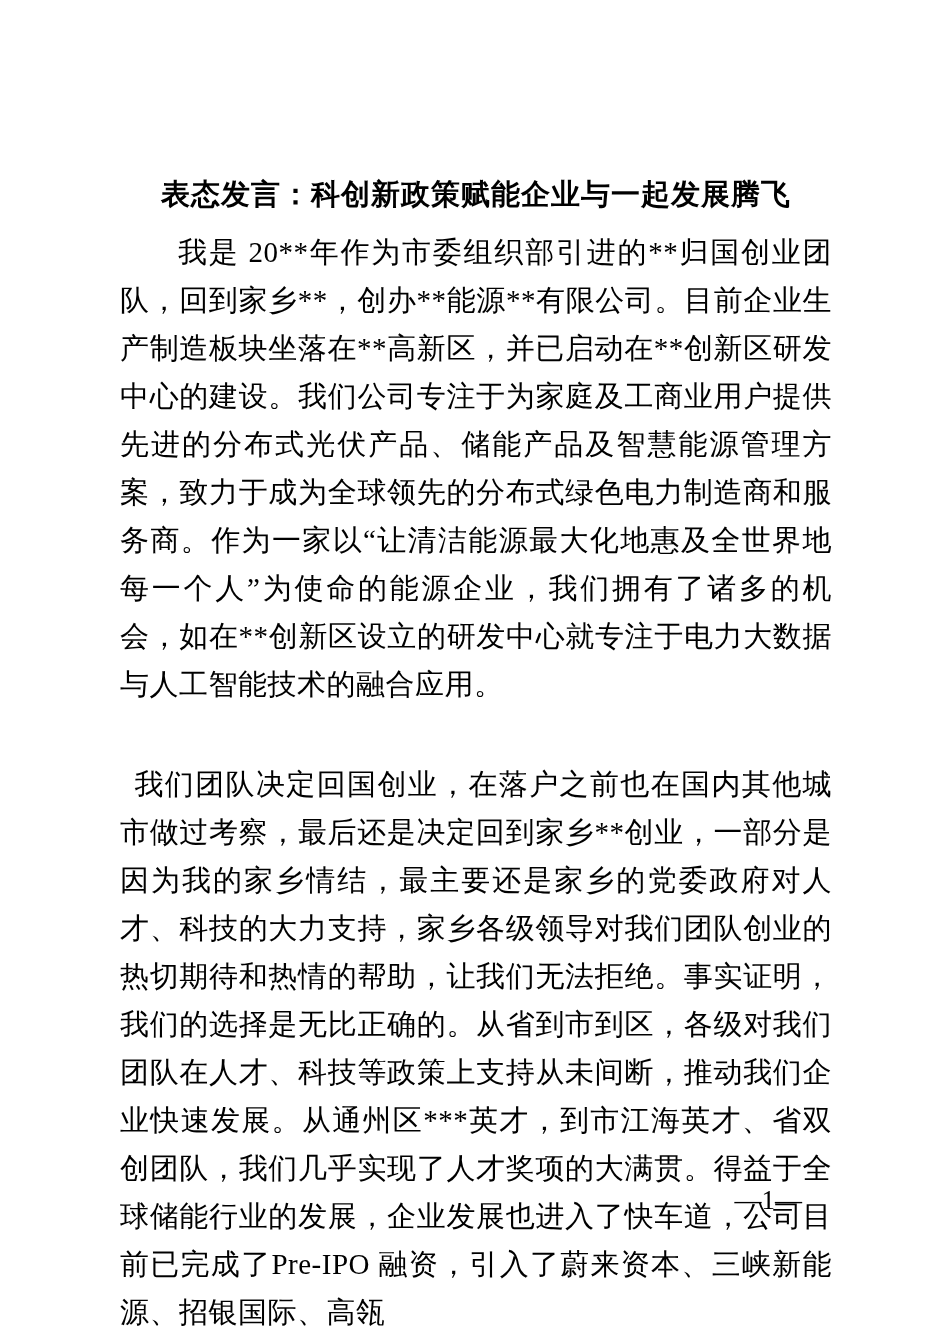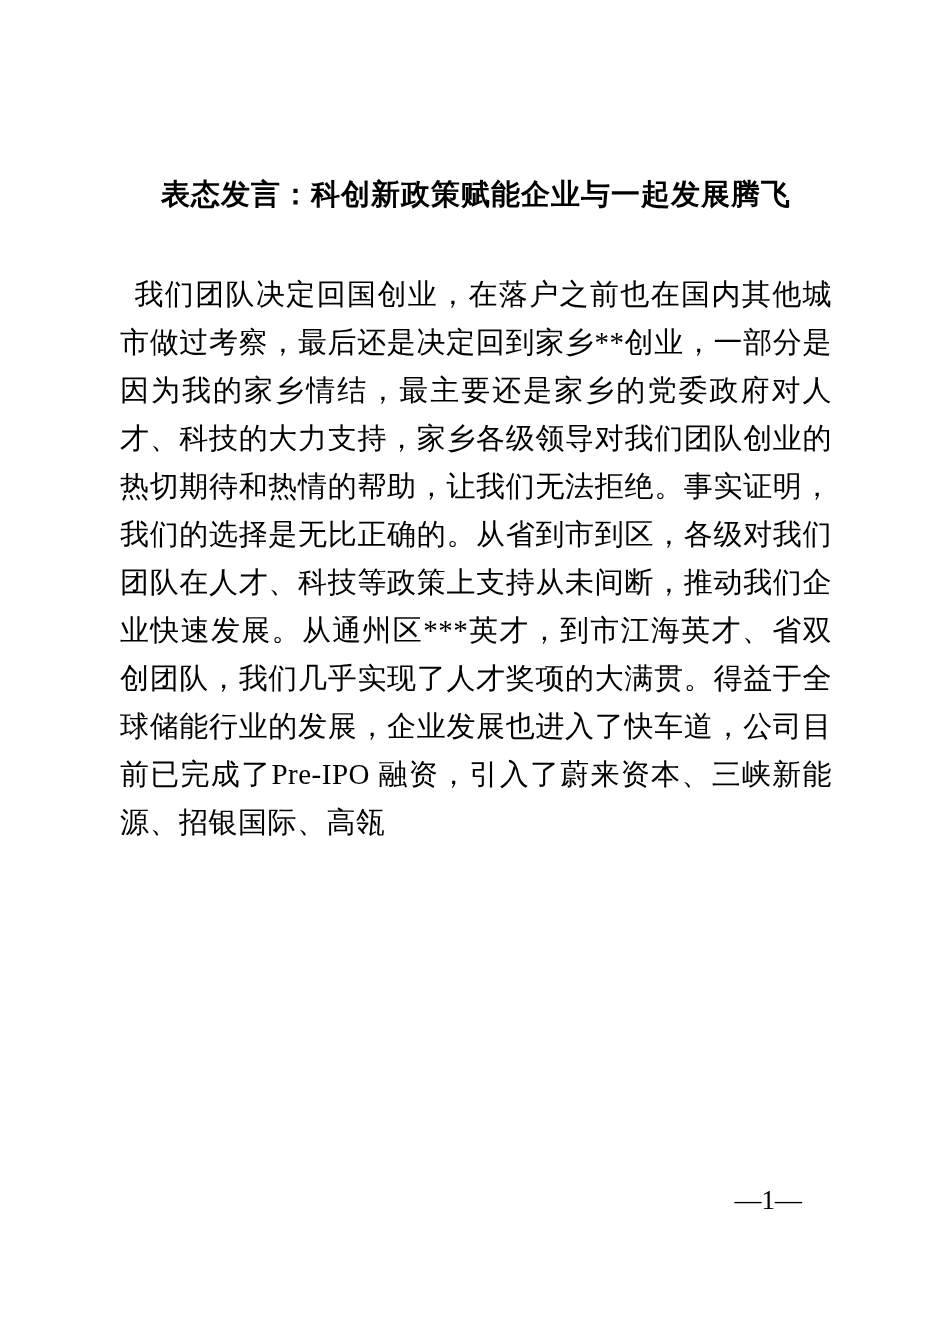--- a/index.html
+++ b/index.html
@@ -57,19 +57,20 @@
     line-height: 32px;
   }
 </style>
 </head>
 <body>
 
 <div class="page">
   <div class="content">
     <h1 class="doc-title">表态发言：科创新政策赋能企业与一起发展腾飞</h1>
     <div id="paragraphs">
+        <p class="paragraph p-first">我是 20**年作为市委组织部引进的**归国创业团队，回到家乡**，创办**能源**有限公司。目前企业生产制造板块坐落在**高新区，并已启动在**创新区研发中心的建设。我们公司专注于为家庭及工商业用户提供先进的分布式光伏产品、储能产品及智慧能源管理方案，致力于成为全球领先的分布式绿色电力制造商和服务商。作为一家以“让清洁能源最大化地惠及全世界地每一个人”为使命的能源企业，我们拥有了诸多的机会，如在**创新区设立的研发中心就专注于电力大数据与人工智能技术的融合应用。</p>
         <p class="paragraph p-second">我们团队决定回国创业，在落户之前也在国内其他城市做过考察，最后还是决定回到家乡**创业，一部分是因为我的家乡情结，最主要还是家乡的党委政府对人才、科技的大力支持，家乡各级领导对我们团队创业的热切期待和热情的帮助，让我们无法拒绝。事实证明，我们的选择是无比正确的。从省到市到区，各级对我们团队在人才、科技等政策上支持从未间断，推动我们企业快速发展。从通州区***英才，到市江海英才、省双创团队，我们几乎实现了人才奖项的大满贯。得益于全球储能行业的发展，企业发展也进入了快车道，公司目前已完成了Pre-IPO 融资，引入了蔚来资本、三峡新能源、招银国际、高瓴</p>
       </div>
   </div>
   <div class="footer">
     <span>—1—</span>
   </div>
 </div>
 
 </body></html>

